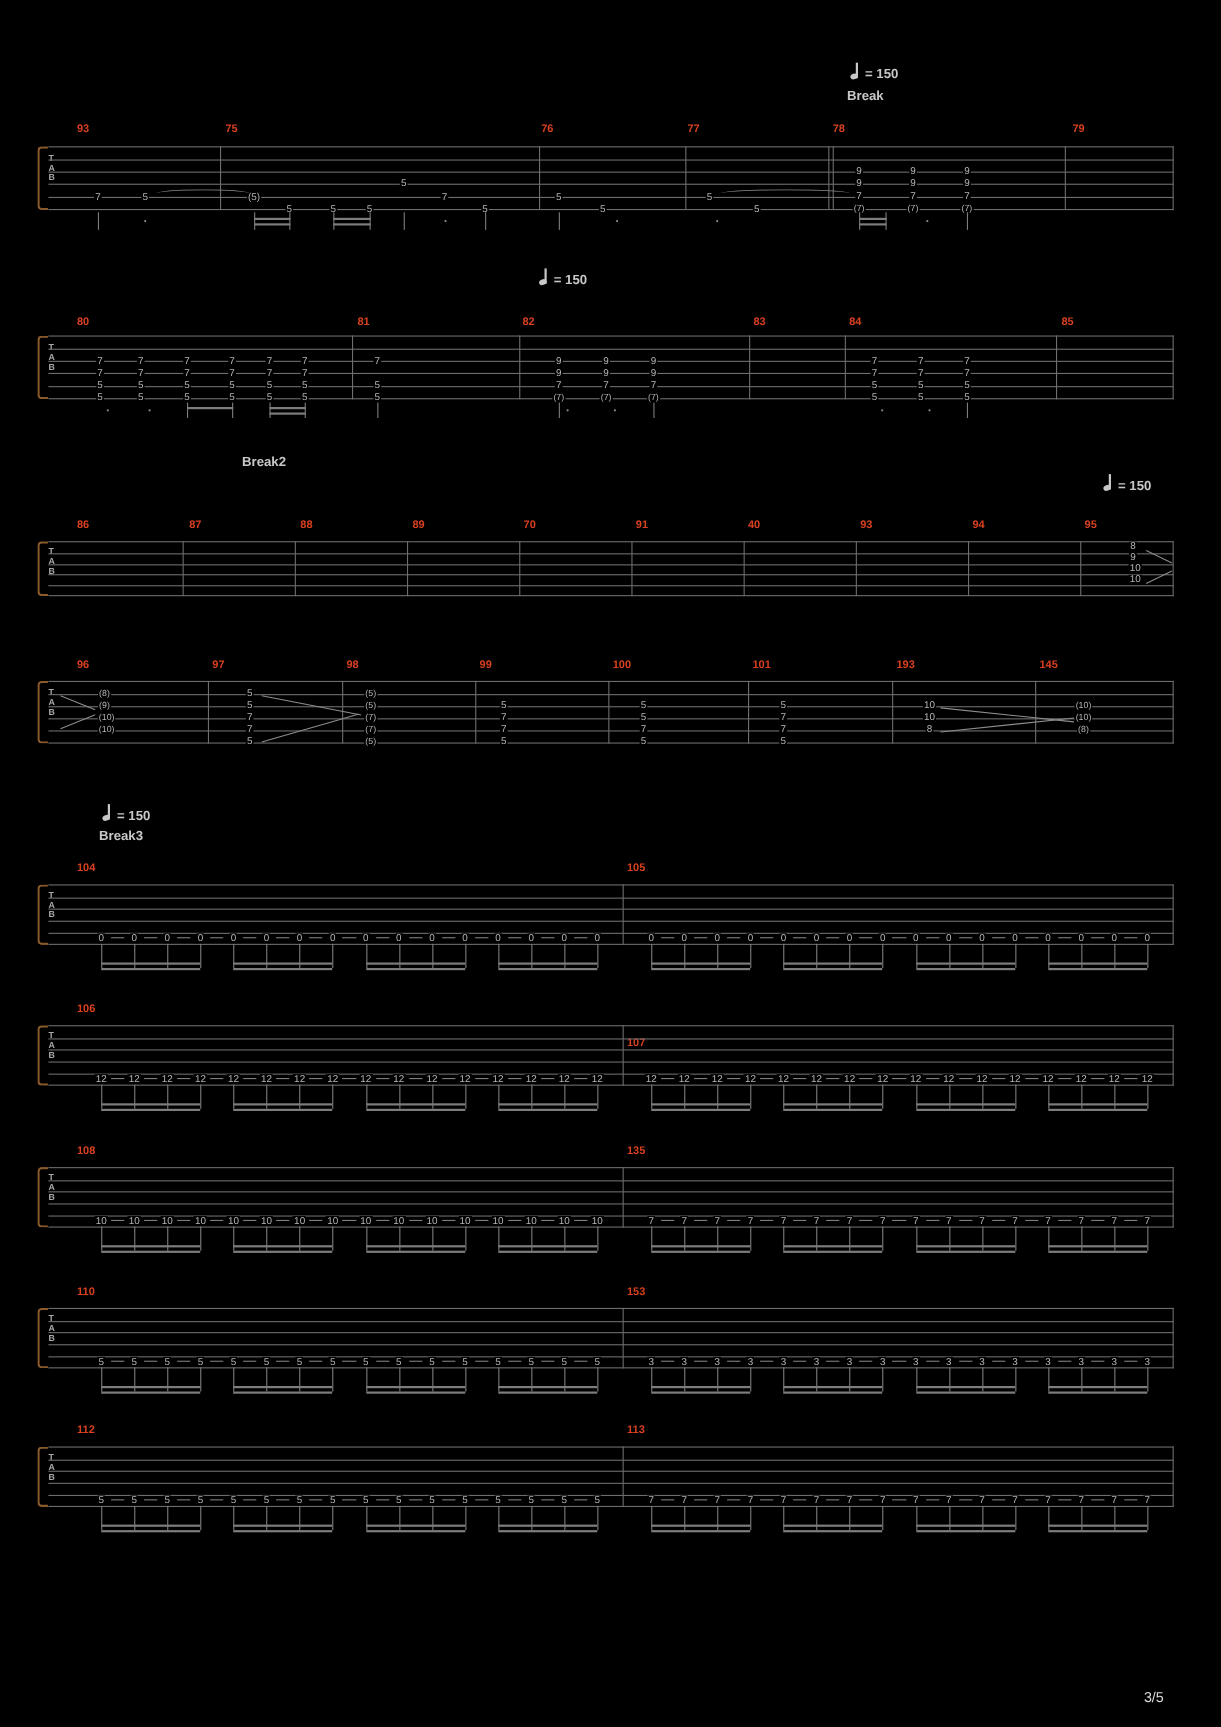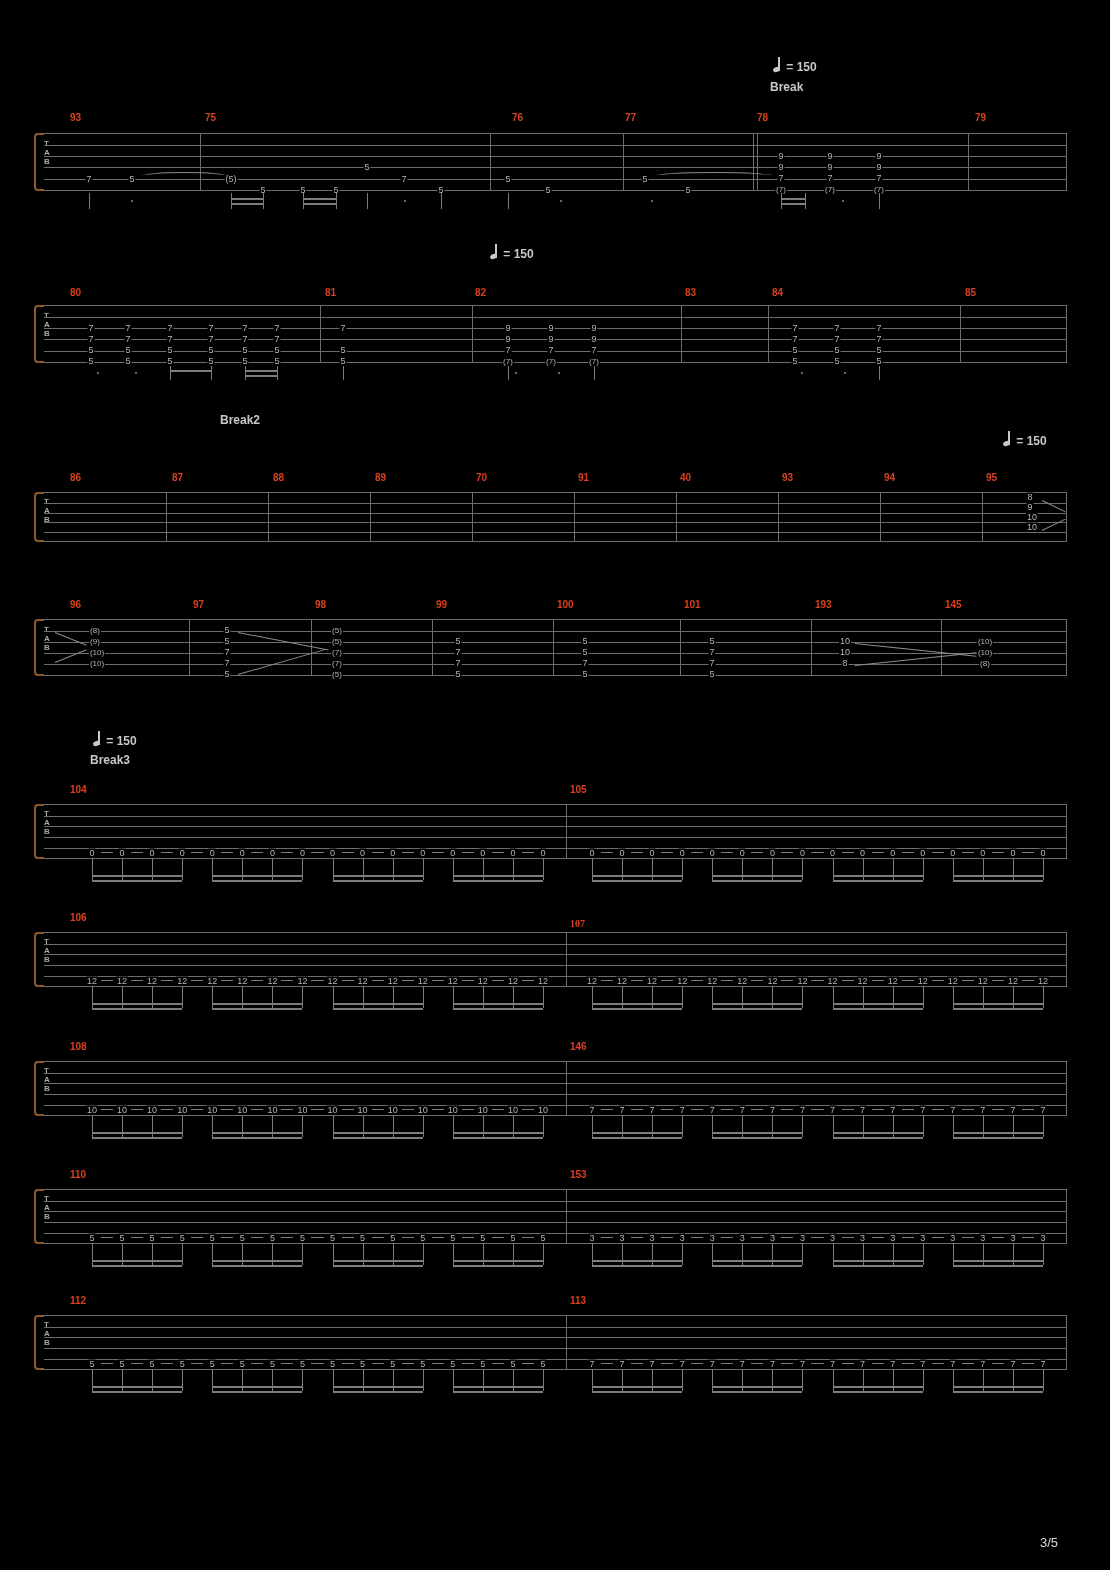--- a/index.html
+++ b/index.html
@@ -201,21 +201,21 @@
   <div class="tempo" style="left:95px; top:734px;">
     <span class="note"><i></i><b></b></span>
     <span>= 150</span>
   </div>
   <div class="section-label" style="left:90px; top:753px;">Break3</div>
 
   <div class="system" style="left:0; top:0;">
 
     <div class="measnum" style="left:70px; top:113px;">93</div>
     <div class="measnum" style="left:205px; top:113px;">75</div>
-    <div class="measnum" style="left:492px; top:113px;margin-left:20px;">76</div>
+    <div class="measnum" style="left:492px; top:113px;">76</div>
     <div class="measnum" style="left:625px; top:113px;">77</div>
     <div class="measnum" style="left:757px; top:113px;">78</div>
     <div class="measnum" style="left:975px; top:113px;">79</div>
 
     <div class="bracket" style="left:34px; top:133px; height:58px;"></div>
     <div class="tablabel" style="left:44px; top:140px;">
       <span>T</span>
       <span>A</span>
       <span>B</span>
     </div>
@@ -650,21 +650,21 @@
         <div class="beam" style="left: 712.267px; top: 880px; width: 90.2px;"></div>
         <div class="beam" style="left: 832.533px; top: 875px; width: 90.2px;"></div>
         <div class="beam" style="left: 832.533px; top: 880px; width: 90.2px;"></div>
         <div class="beam" style="left: 952.8px; top: 875px; width: 90.2px;"></div>
         <div class="beam" style="left: 952.8px; top: 880px; width: 90.2px;"></div>
       </div>
   </div>
 
   <div class="system">
     <div class="measnum" style="left:70px; top:913px;">106</div>
-    <div class="measnum" style="left:570px; top:919px;font-family:Liberation Serif, serif;">107</div>
+    <div class="measnum" style="left:570px; top:944px;">107</div>
     <div class="bracket" style="left:34px; top:932px; height:55px;"></div>
     <div class="tablabel" style="left:44px; top:938px;">
       <span>T</span>
       <span>A</span>
       <span>B</span>
     </div>
     <div class="staff" style="left:44px; top:932px; width:1023px; height:55px;">
       <div class="ln" style="top:11px;"></div>
       <div class="ln" style="top:21px;"></div>
       <div class="ln" style="top:32px;"></div>
@@ -783,21 +783,21 @@
         <div class="beam" style="left: 712.267px; top: 1008px; width: 90.2px;"></div>
         <div class="beam" style="left: 832.533px; top: 1003px; width: 90.2px;"></div>
         <div class="beam" style="left: 832.533px; top: 1008px; width: 90.2px;"></div>
         <div class="beam" style="left: 952.8px; top: 1003px; width: 90.2px;"></div>
         <div class="beam" style="left: 952.8px; top: 1008px; width: 90.2px;"></div>
       </div>
   </div>
 
   <div class="system">
     <div class="measnum" style="left:70px; top:1042px;">108</div>
-    <div class="measnum" style="left:570px; top:1042px;">146</div>
+    <div class="measnum" style="left:570px; top:1042px;">135</div>
     <div class="bracket" style="left:34px; top:1061px; height:55px;"></div>
     <div class="tablabel" style="left:44px; top:1067px;">
       <span>T</span>
       <span>A</span>
       <span>B</span>
     </div>
     <div class="staff" style="left:44px; top:1061px; width:1023px; height:55px;">
       <div class="ln" style="top:11px;"></div>
       <div class="ln" style="top:21px;"></div>
       <div class="ln" style="top:32px;"></div>

